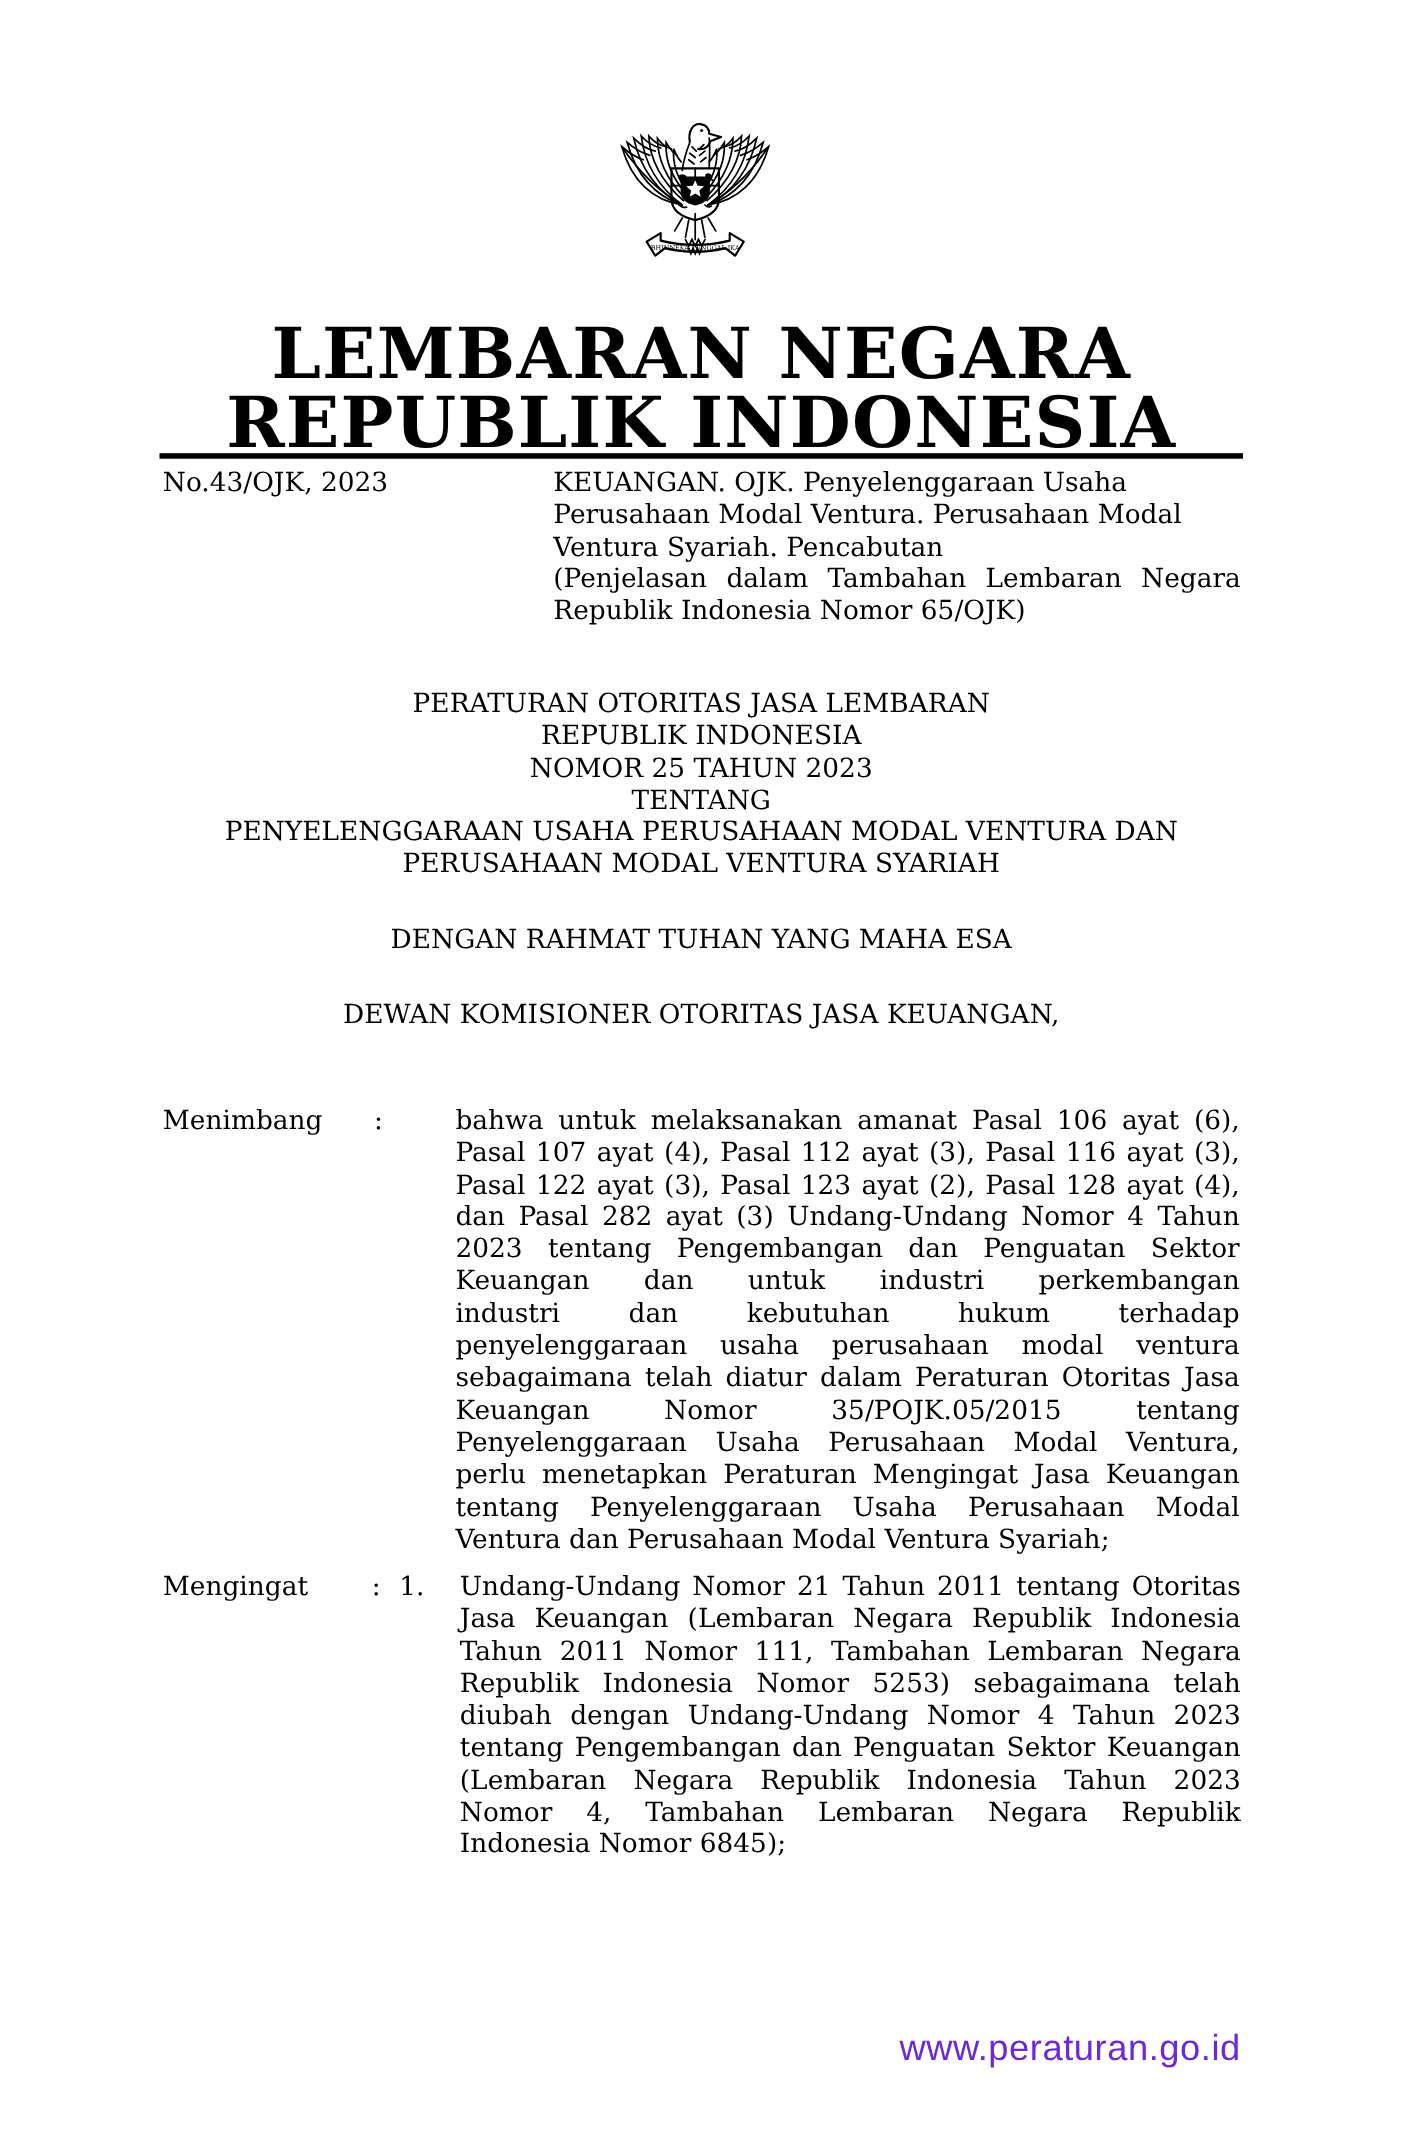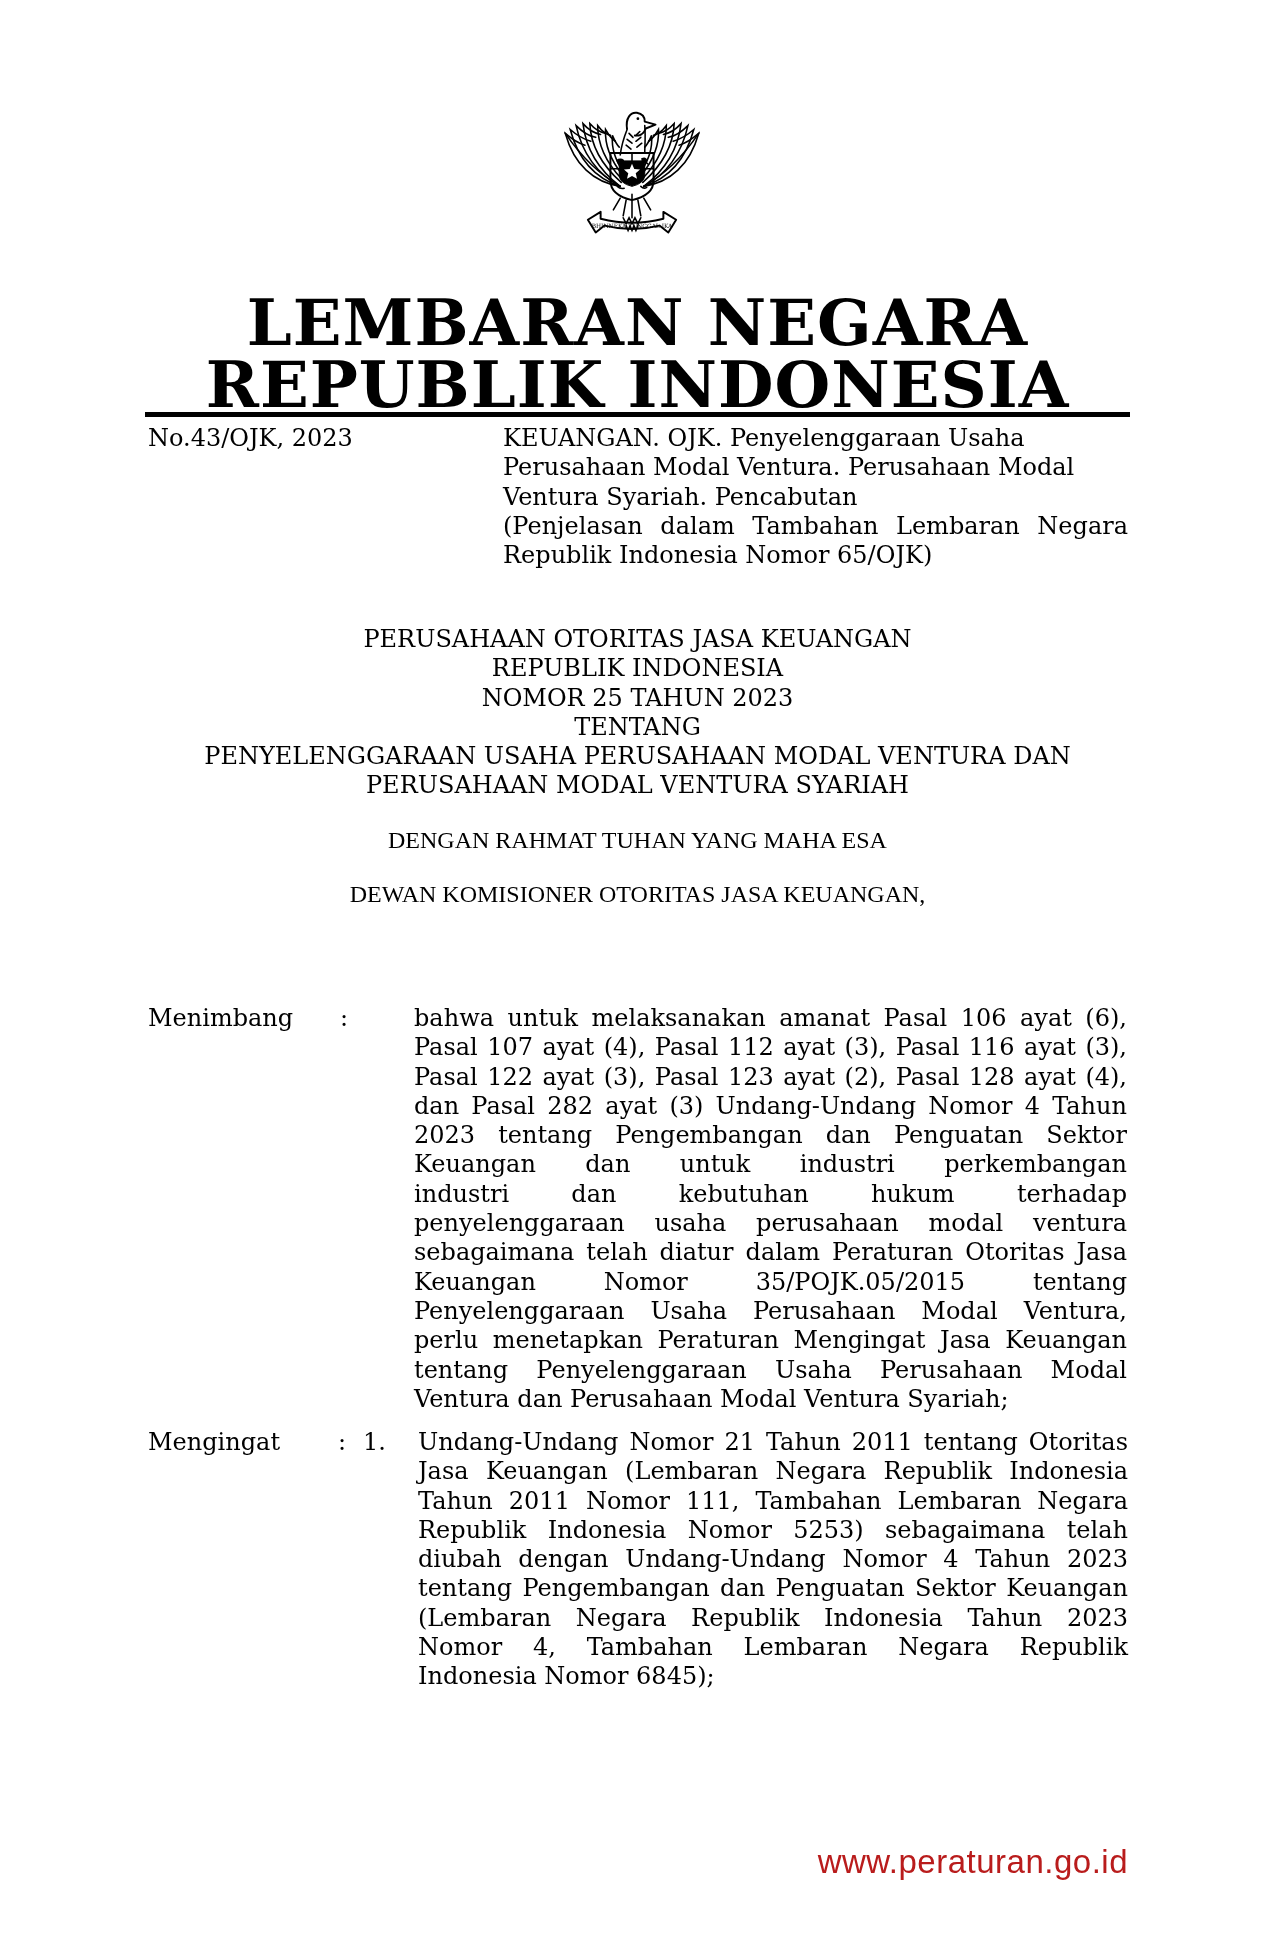--- a/index.html
+++ b/index.html
@@ -13,33 +13,33 @@
   .gz-title2{top:353px;}
   .rule{left:145px;top:412px;width:985px;height:5px;background:#000;}
   .bodytext{font-size:24px;line-height:29.3px;}
   .ln{text-align:left;white-space:normal;}
   .ln.j{text-align:justify;text-align-last:justify;}
   .masthead{left:148px;top:424px;width:980px;}
   .masthead .number{position:absolute;left:0;top:0;}
   .masthead .subject{margin-left:355px;width:625px;}
   .headings{left:145px;top:625px;width:985px;text-align:center;}
   .headings .ln{text-align:center;}
-  .invocation,.addressee{margin-top:25px;text-align:center;font-family:Liberation Serif, serif;}
+  .invocation,.addressee{margin-top:39px;text-align:center;}
   .clause{left:148px;width:980px;}
   .menimbang{top:1004px;}
   .mengingat{top:1428px;}
   .clause .label{position:absolute;left:0;top:0;}
   .clause .colon{position:absolute;top:0;}
   .menimbang .colon{left:192px;}
   .mengingat .colon{left:190px;}
   .mengingat .itemnum{position:absolute;left:215px;top:0;}
   .menimbang .body{margin-left:266px;width:713px;}
   .mengingat .body{margin-left:270px;width:710px;}
   .watermark{top:1843px;left:0;width:1128px;text-align:right;
-             font-family:"Liberation Sans",sans-serif;font-size:33px;color:#b91c1c;
+             font-family:"Liberation Sans",sans-serif;font-size:33px;color:#6d28d9;
              letter-spacing:0.5px;}
   svg .st{fill:none;stroke:#000;stroke-width:1.6;stroke-linecap:round;}
   svg .st2{fill:none;stroke:#000;stroke-width:2;stroke-linejoin:round;}
 </style>
 </head>
 <body>
 
 <div class="page">
 
   <svg class="abs emblem" viewBox="0 0 150 155" aria-hidden="true">
@@ -92,21 +92,21 @@
         <div class="ln">KEUANGAN. OJK. Penyelenggaraan Usaha</div>
         <div class="ln">Perusahaan Modal Ventura. Perusahaan Modal</div>
         <div class="ln">Ventura Syariah. Pencabutan</div>
         <div class="ln j">(Penjelasan dalam Tambahan Lembaran Negara</div>
         <div class="ln">Republik Indonesia Nomor 65/OJK)</div>
       </div>
   </div>
 
   <div class="abs headings bodytext">
     <div>
-        <div class="ln">PERUSAHAAN OTORITAS JASA KEUANGAN</div>
+        <div class="ln">PERATURAN OTORITAS JASA LEMBARAN</div>
         <div class="ln">REPUBLIK INDONESIA</div>
         <div class="ln">NOMOR 25 TAHUN 2023</div>
         <div class="ln">TENTANG</div>
         <div class="ln">PENYELENGGARAAN USAHA PERUSAHAAN MODAL VENTURA DAN</div>
         <div class="ln">PERUSAHAAN MODAL VENTURA SYARIAH</div>
       </div>
     <div class="invocation">DENGAN RAHMAT TUHAN YANG MAHA ESA</div>
     <div class="addressee">DEWAN KOMISIONER OTORITAS JASA KEUANGAN,</div>
   </div>
 

